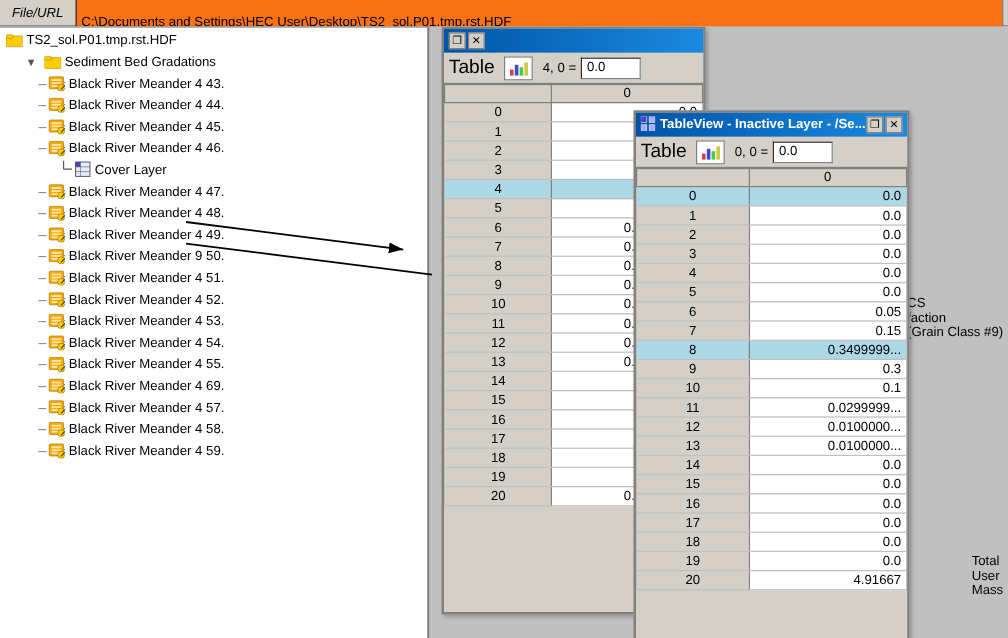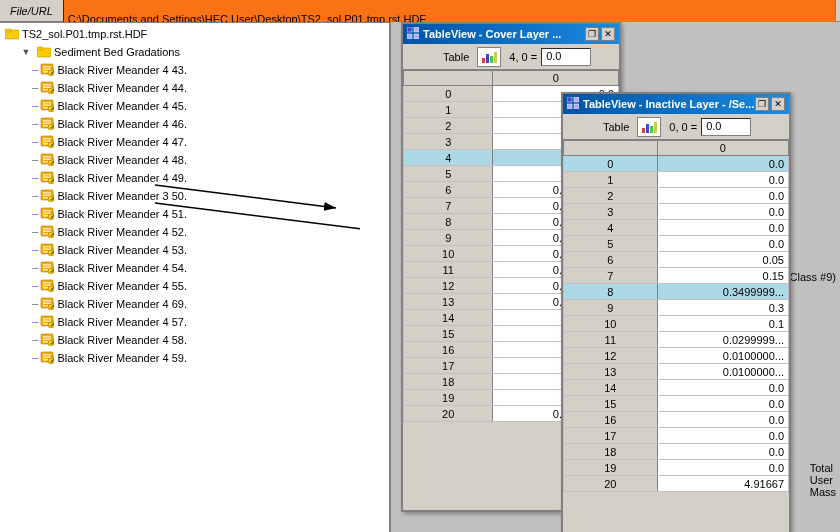--- a/index.html
+++ b/index.html
@@ -36,21 +36,21 @@
     }
 
     
     #main {
       display: flex;
       height: calc(532px - 22px);
     }
 
     
     #left-panel {
-      width: 391px;
+      width: 358px;
       background: white;
       border-right: 2px solid #808080;
       border-top: 1px solid #808080;
       overflow-y: auto;
       overflow-x: hidden;
       flex-shrink: 0;
     }
 
     .tree-root {
       padding: 2px 0;
@@ -130,23 +130,22 @@
     .tv-toolbar {
       background: #d4d0c8;
       display: flex;
       align-items: center;
       padding: 2px 4px;
       border-bottom: 1px solid #808080;
       height: 26px;
       gap: 4px;
     }
     .tv-toolbar-label {
-      font-size: 11px;
+      font-size: 16px;
       margin-right: 4px;
-      margin-left: 36px;
     }
     .tv-chart-btn {
       width: 24px; height: 20px;
       background: white;
       border: 1px solid #808080;
       display: flex; align-items: center; justify-content: center;
       cursor: pointer;
     }
     .tv-cell-ref {
       font-size: 11px;
@@ -287,20 +286,38 @@
           <rect x="1" y="2" width="12" height="10" rx="1" fill="#ffaa00" stroke="#886600" stroke-width="0.5"></rect>
           <rect x="3" y="4" width="8" height="1.5" fill="white" opacity="0.7"></rect>
           <rect x="3" y="6.5" width="8" height="1.5" fill="white" opacity="0.7"></rect>
           <rect x="3" y="9" width="6" height="1.5" fill="white" opacity="0.7"></rect>
           <circle cx="11" cy="11" r="3" fill="#ffcc00" stroke="#886600" stroke-width="0.5"></circle>
           <text x="9" y="13" font-size="5" fill="#333">↗</text>
         </svg>
       </span>
       <span>Black River Meander 4 46.</span>
     </div>
+          <div class="tree-item tree-indent-3">
+      <span style="margin-right:2px;">
+        <svg width="14" height="14" viewBox="0 0 14 14">
+          <line x1="7" y1="0" x2="7" y2="7" stroke="#555" stroke-width="1"></line>
+          <line x1="7" y1="7" x2="14" y2="7" stroke="#555" stroke-width="1"></line>
+        </svg>
+      </span>
+      <span style="margin-right:3px;">
+        <svg width="14" height="14" viewBox="0 0 14 14">
+          <rect x="1" y="1" width="12" height="12" fill="#e8e8ff" stroke="#555" stroke-width="0.8"></rect>
+          <line x1="1" y1="5" x2="13" y2="5" stroke="#555" stroke-width="0.5"></line>
+          <line x1="1" y1="9" x2="13" y2="9" stroke="#555" stroke-width="0.5"></line>
+          <line x1="5" y1="1" x2="5" y2="13" stroke="#555" stroke-width="0.5"></line>
+          <rect x="1" y="1" width="4" height="4" fill="#4444aa"></rect>
+        </svg>
+      </span>
+      <span>Cover Layer</span>
+    </div>
           <div class="tree-item tree-indent-2">
       <span style="margin-right:2px; color:#555; font-size:9px;">─</span>
       <span style="margin-right:3px;">
         <svg width="14" height="14" viewBox="0 0 14 14">
           <rect x="1" y="2" width="12" height="10" rx="1" fill="#ffaa00" stroke="#886600" stroke-width="0.5"></rect>
           <rect x="3" y="4" width="8" height="1.5" fill="white" opacity="0.7"></rect>
           <rect x="3" y="6.5" width="8" height="1.5" fill="white" opacity="0.7"></rect>
           <rect x="3" y="9" width="6" height="1.5" fill="white" opacity="0.7"></rect>
           <circle cx="11" cy="11" r="3" fill="#ffcc00" stroke="#886600" stroke-width="0.5"></circle>
           <text x="9" y="13" font-size="5" fill="#333">↗</text>
@@ -341,21 +358,21 @@
       <span style="margin-right:3px;">
         <svg width="14" height="14" viewBox="0 0 14 14">
           <rect x="1" y="2" width="12" height="10" rx="1" fill="#ffaa00" stroke="#886600" stroke-width="0.5"></rect>
           <rect x="3" y="4" width="8" height="1.5" fill="white" opacity="0.7"></rect>
           <rect x="3" y="6.5" width="8" height="1.5" fill="white" opacity="0.7"></rect>
           <rect x="3" y="9" width="6" height="1.5" fill="white" opacity="0.7"></rect>
           <circle cx="11" cy="11" r="3" fill="#ffcc00" stroke="#886600" stroke-width="0.5"></circle>
           <text x="9" y="13" font-size="5" fill="#333">↗</text>
         </svg>
       </span>
-      <span>Black River Meander 3 50.</span>
+      <span>Black River Meander 9 50.</span>
     </div>
           <div class="tree-item tree-indent-2">
       <span style="margin-right:2px; color:#555; font-size:9px;">─</span>
       <span style="margin-right:3px;">
         <svg width="14" height="14" viewBox="0 0 14 14">
           <rect x="1" y="2" width="12" height="10" rx="1" fill="#ffaa00" stroke="#886600" stroke-width="0.5"></rect>
           <rect x="3" y="4" width="8" height="1.5" fill="white" opacity="0.7"></rect>
           <rect x="3" y="6.5" width="8" height="1.5" fill="white" opacity="0.7"></rect>
           <rect x="3" y="9" width="6" height="1.5" fill="white" opacity="0.7"></rect>
           <circle cx="11" cy="11" r="3" fill="#ffcc00" stroke="#886600" stroke-width="0.5"></circle>
@@ -478,31 +495,20 @@
     </div>
         </div>
 
     </div>
   </div>
 
   <div id="right-panels">
 
     <div class="tableview-window" id="cover-layer-window" style="left: 10px; top: 0px; width: 220px; height: 490px; z-index: 1;">
       <div class="tv-titlebar">
-        <div class="tv-title">
-          <span>
-            <svg width="12" height="12" viewBox="0 0 12 12">
-                <rect x="0" y="0" width="5" height="5" fill="#4444cc" stroke="#fff" stroke-width="0.5"></rect>
-                <rect x="7" y="0" width="5" height="5" fill="#aaaaff" stroke="#fff" stroke-width="0.5"></rect>
-                <rect x="0" y="7" width="5" height="5" fill="#aaaaff" stroke="#fff" stroke-width="0.5"></rect>
-                <rect x="7" y="7" width="5" height="5" fill="#aaaaff" stroke="#fff" stroke-width="0.5"></rect>
-              </svg>
-          </span>
-          <span>TableView - Cover Layer ...</span>
-        </div>
         <div class="tv-buttons">
           <div class="tv-btn">❐</div>
           <div class="tv-btn">✕</div>
         </div>
       </div>
       <div class="tv-toolbar">
         <span class="tv-toolbar-label">Table</span>
         <div class="tv-chart-btn">
           <svg width="16" height="14" viewBox="0 0 16 14">
               <rect x="1" y="8" width="3" height="5" fill="#cc4444"></rect>

